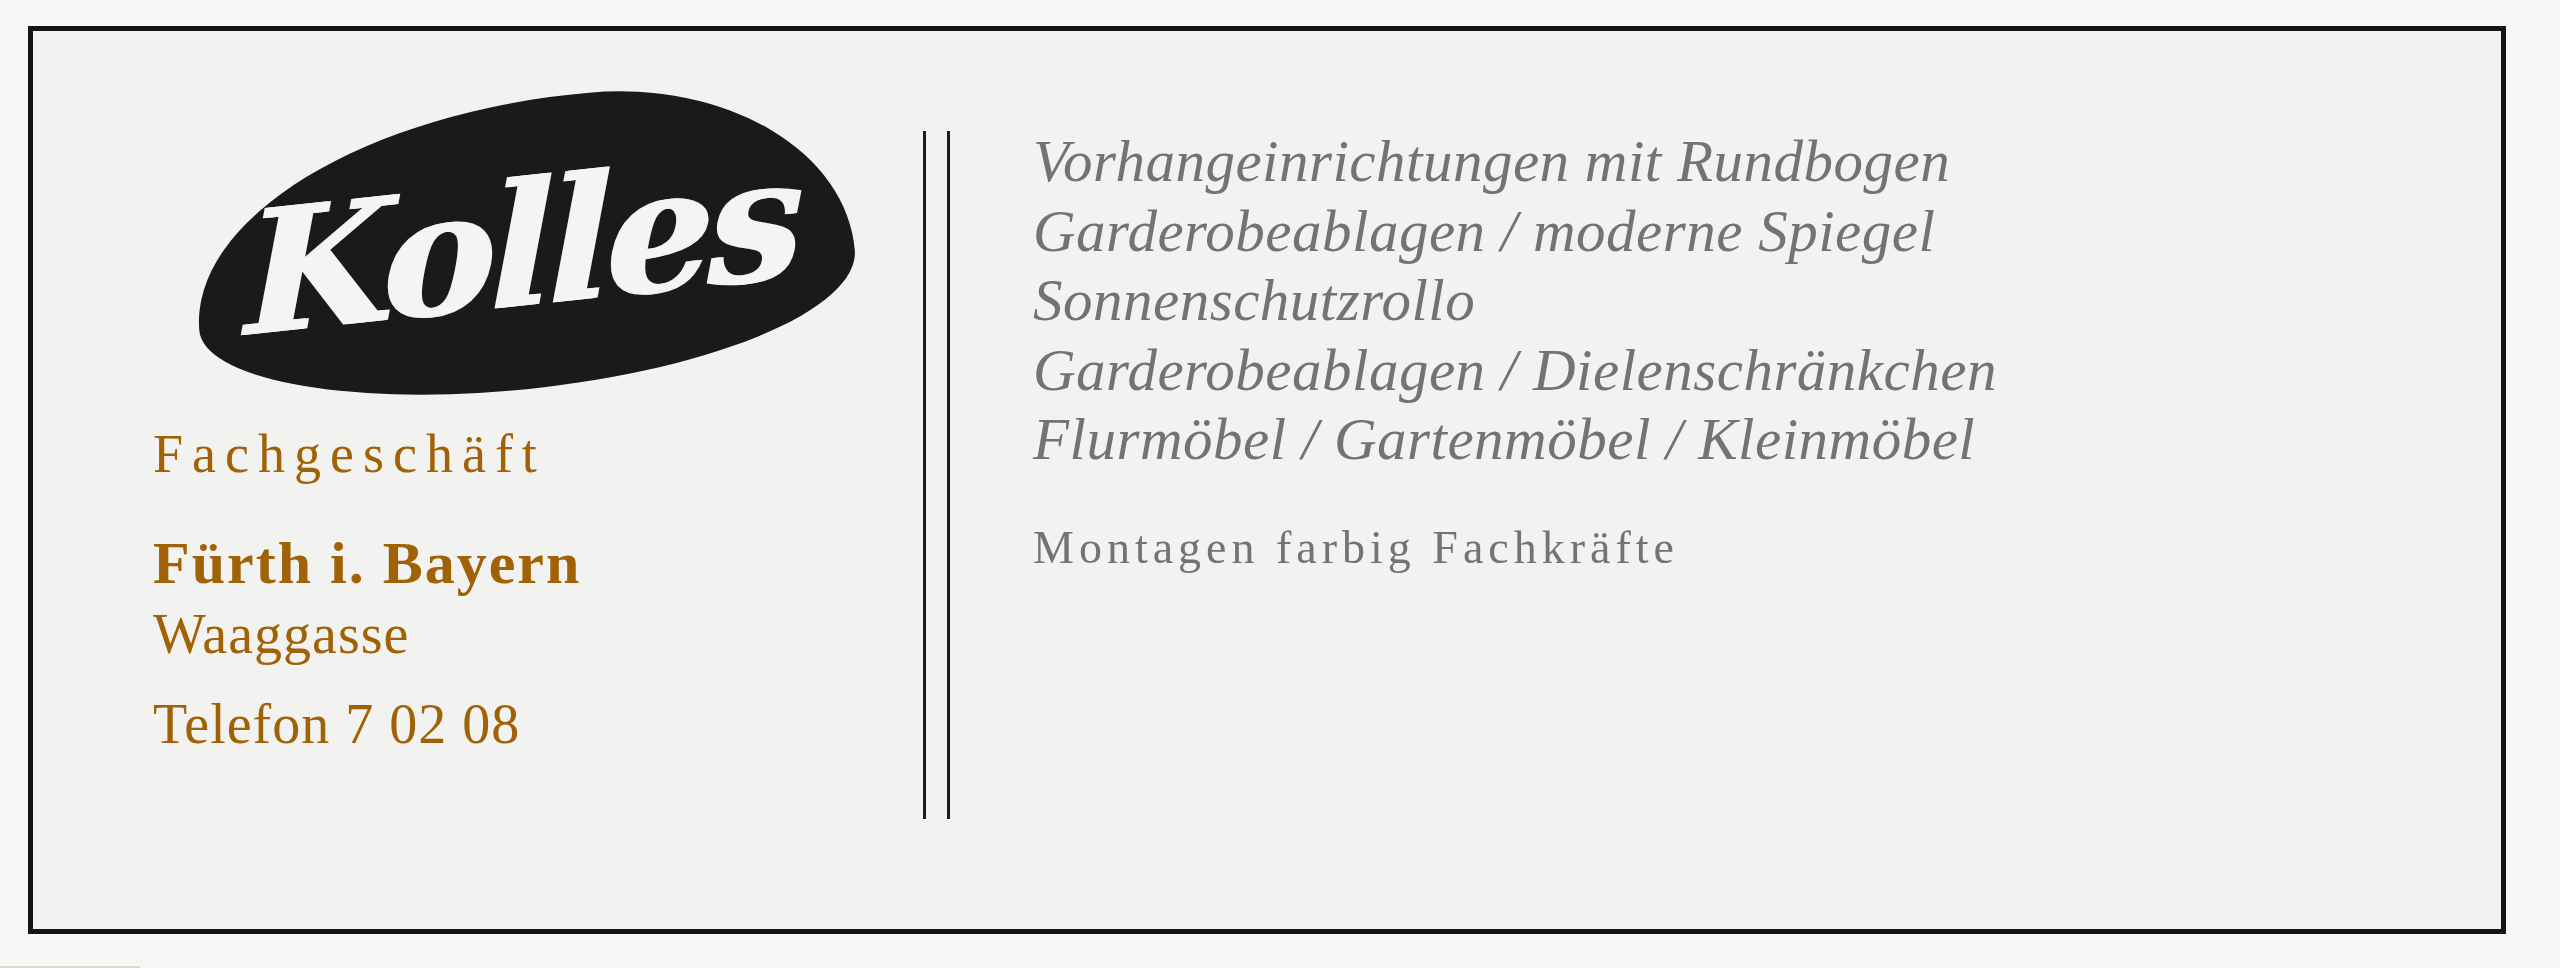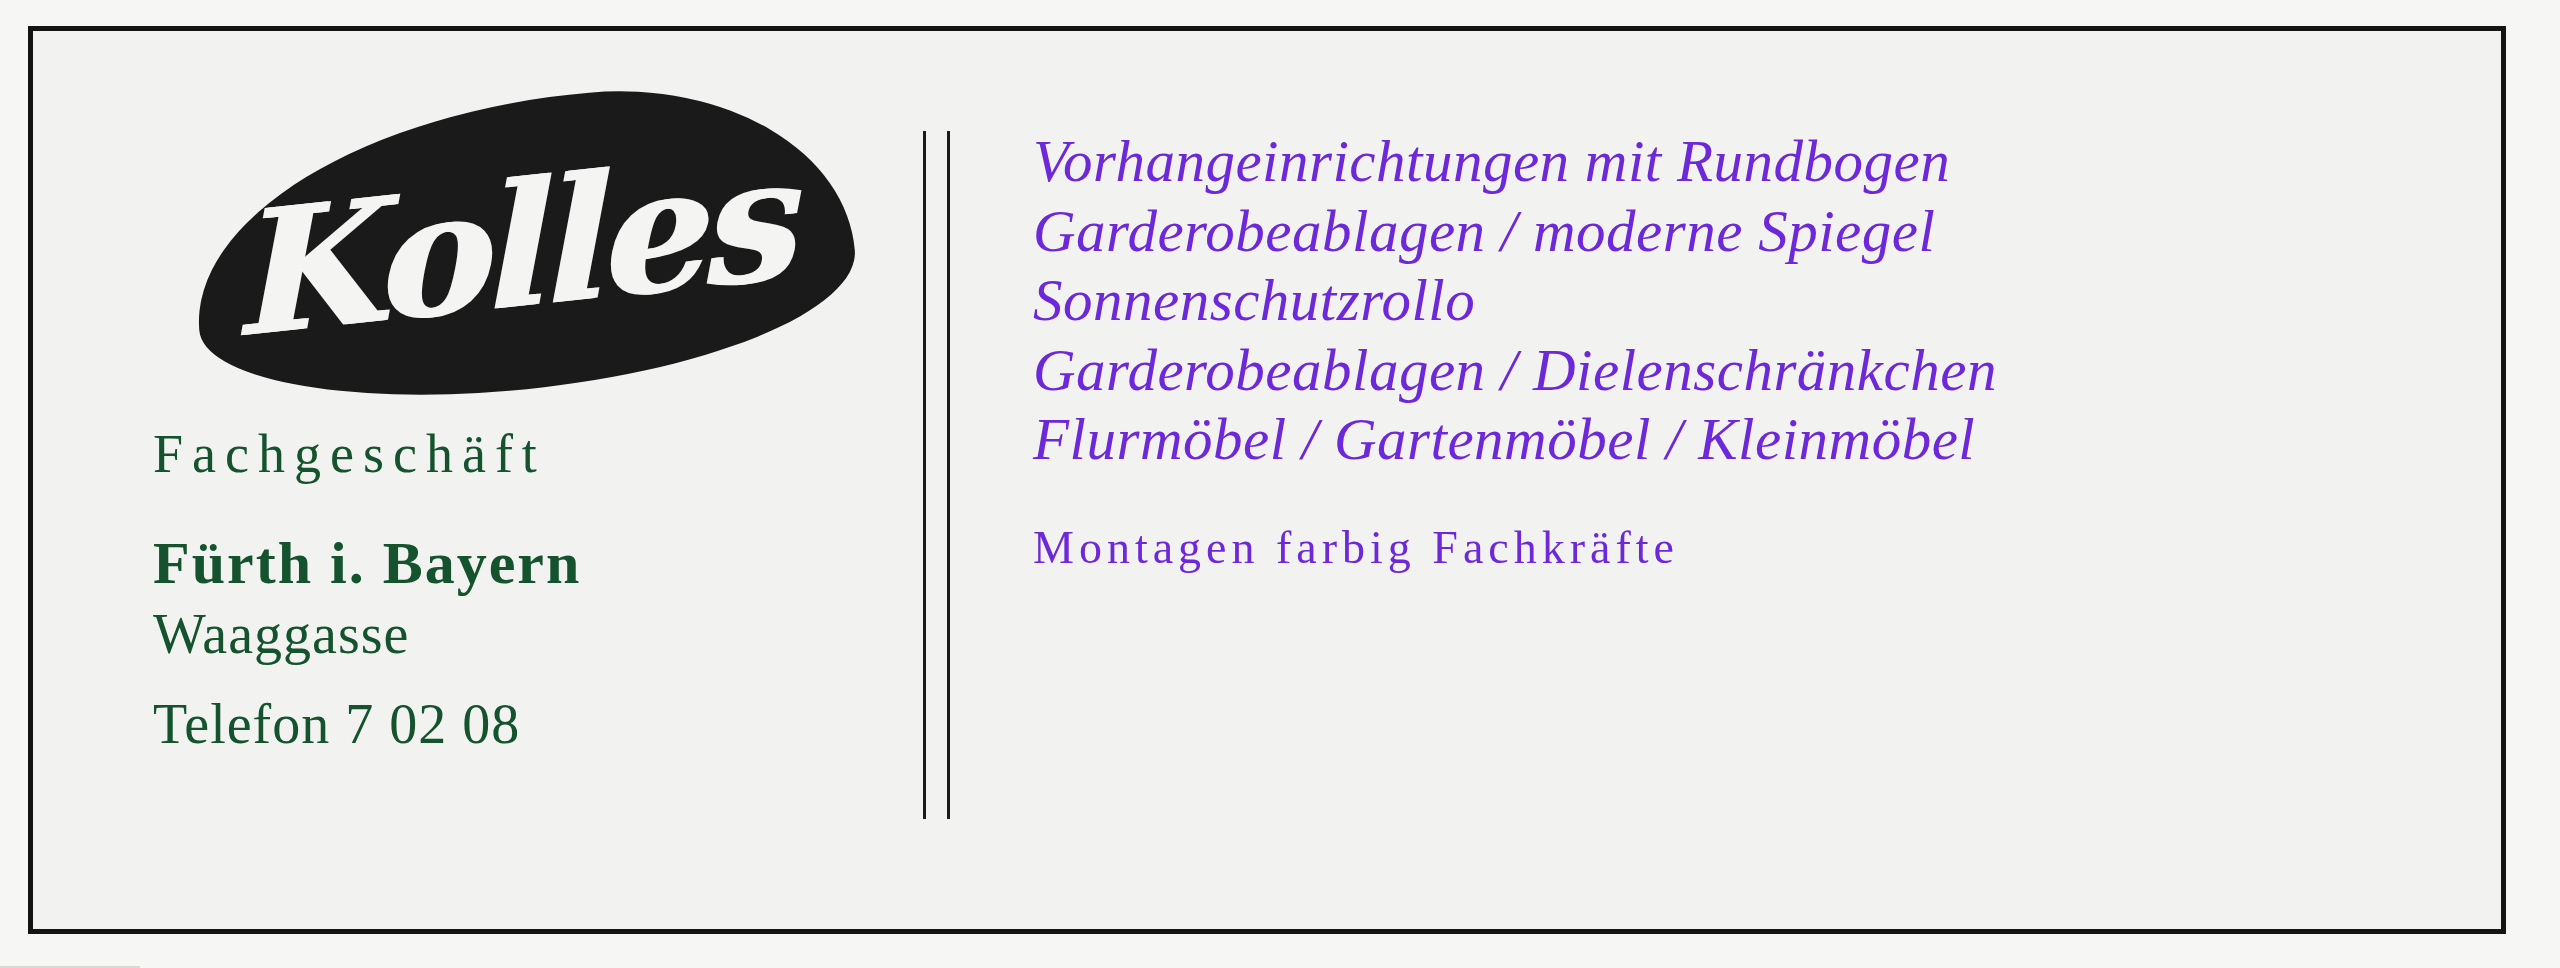--- a/index.html
+++ b/index.html
@@ -83,21 +83,21 @@
     font-size: 170px;
     line-height: 240px;
     letter-spacing: -6px;
     transform: rotate(-6deg) skewX(-6deg);
     text-shadow: 3px 0 0 #f4f4f2;
     white-space: nowrap;
   }
 
   .address {
     margin-top: 22px;
-    color: #14532d;
+    color: #a16207;
   }
 
   .addr-specialty {
     font-family: "Liberation Serif", serif;
     font-size: 54px;
     letter-spacing: 9px;
     margin-bottom: 44px;
     white-space: nowrap;
   }
 
@@ -140,21 +140,21 @@
     background: #1b1b1b;
   }
   .divider .rule.a { left: 10px; }
   .divider .rule.b { left: 34px; }
 
   
   .right-col {
     flex: 1 1 auto;
     padding: 96px 60px 0 60px;
     box-sizing: border-box;
-    color: #6d28d9;
+    color: #737373;
   }
 
   .service-line {
     font-family: "Liberation Serif", serif;
     font-style: italic;
     font-size: 59px;
     line-height: 1.18;
     letter-spacing: 0.5px;
     white-space: nowrap;
   }

